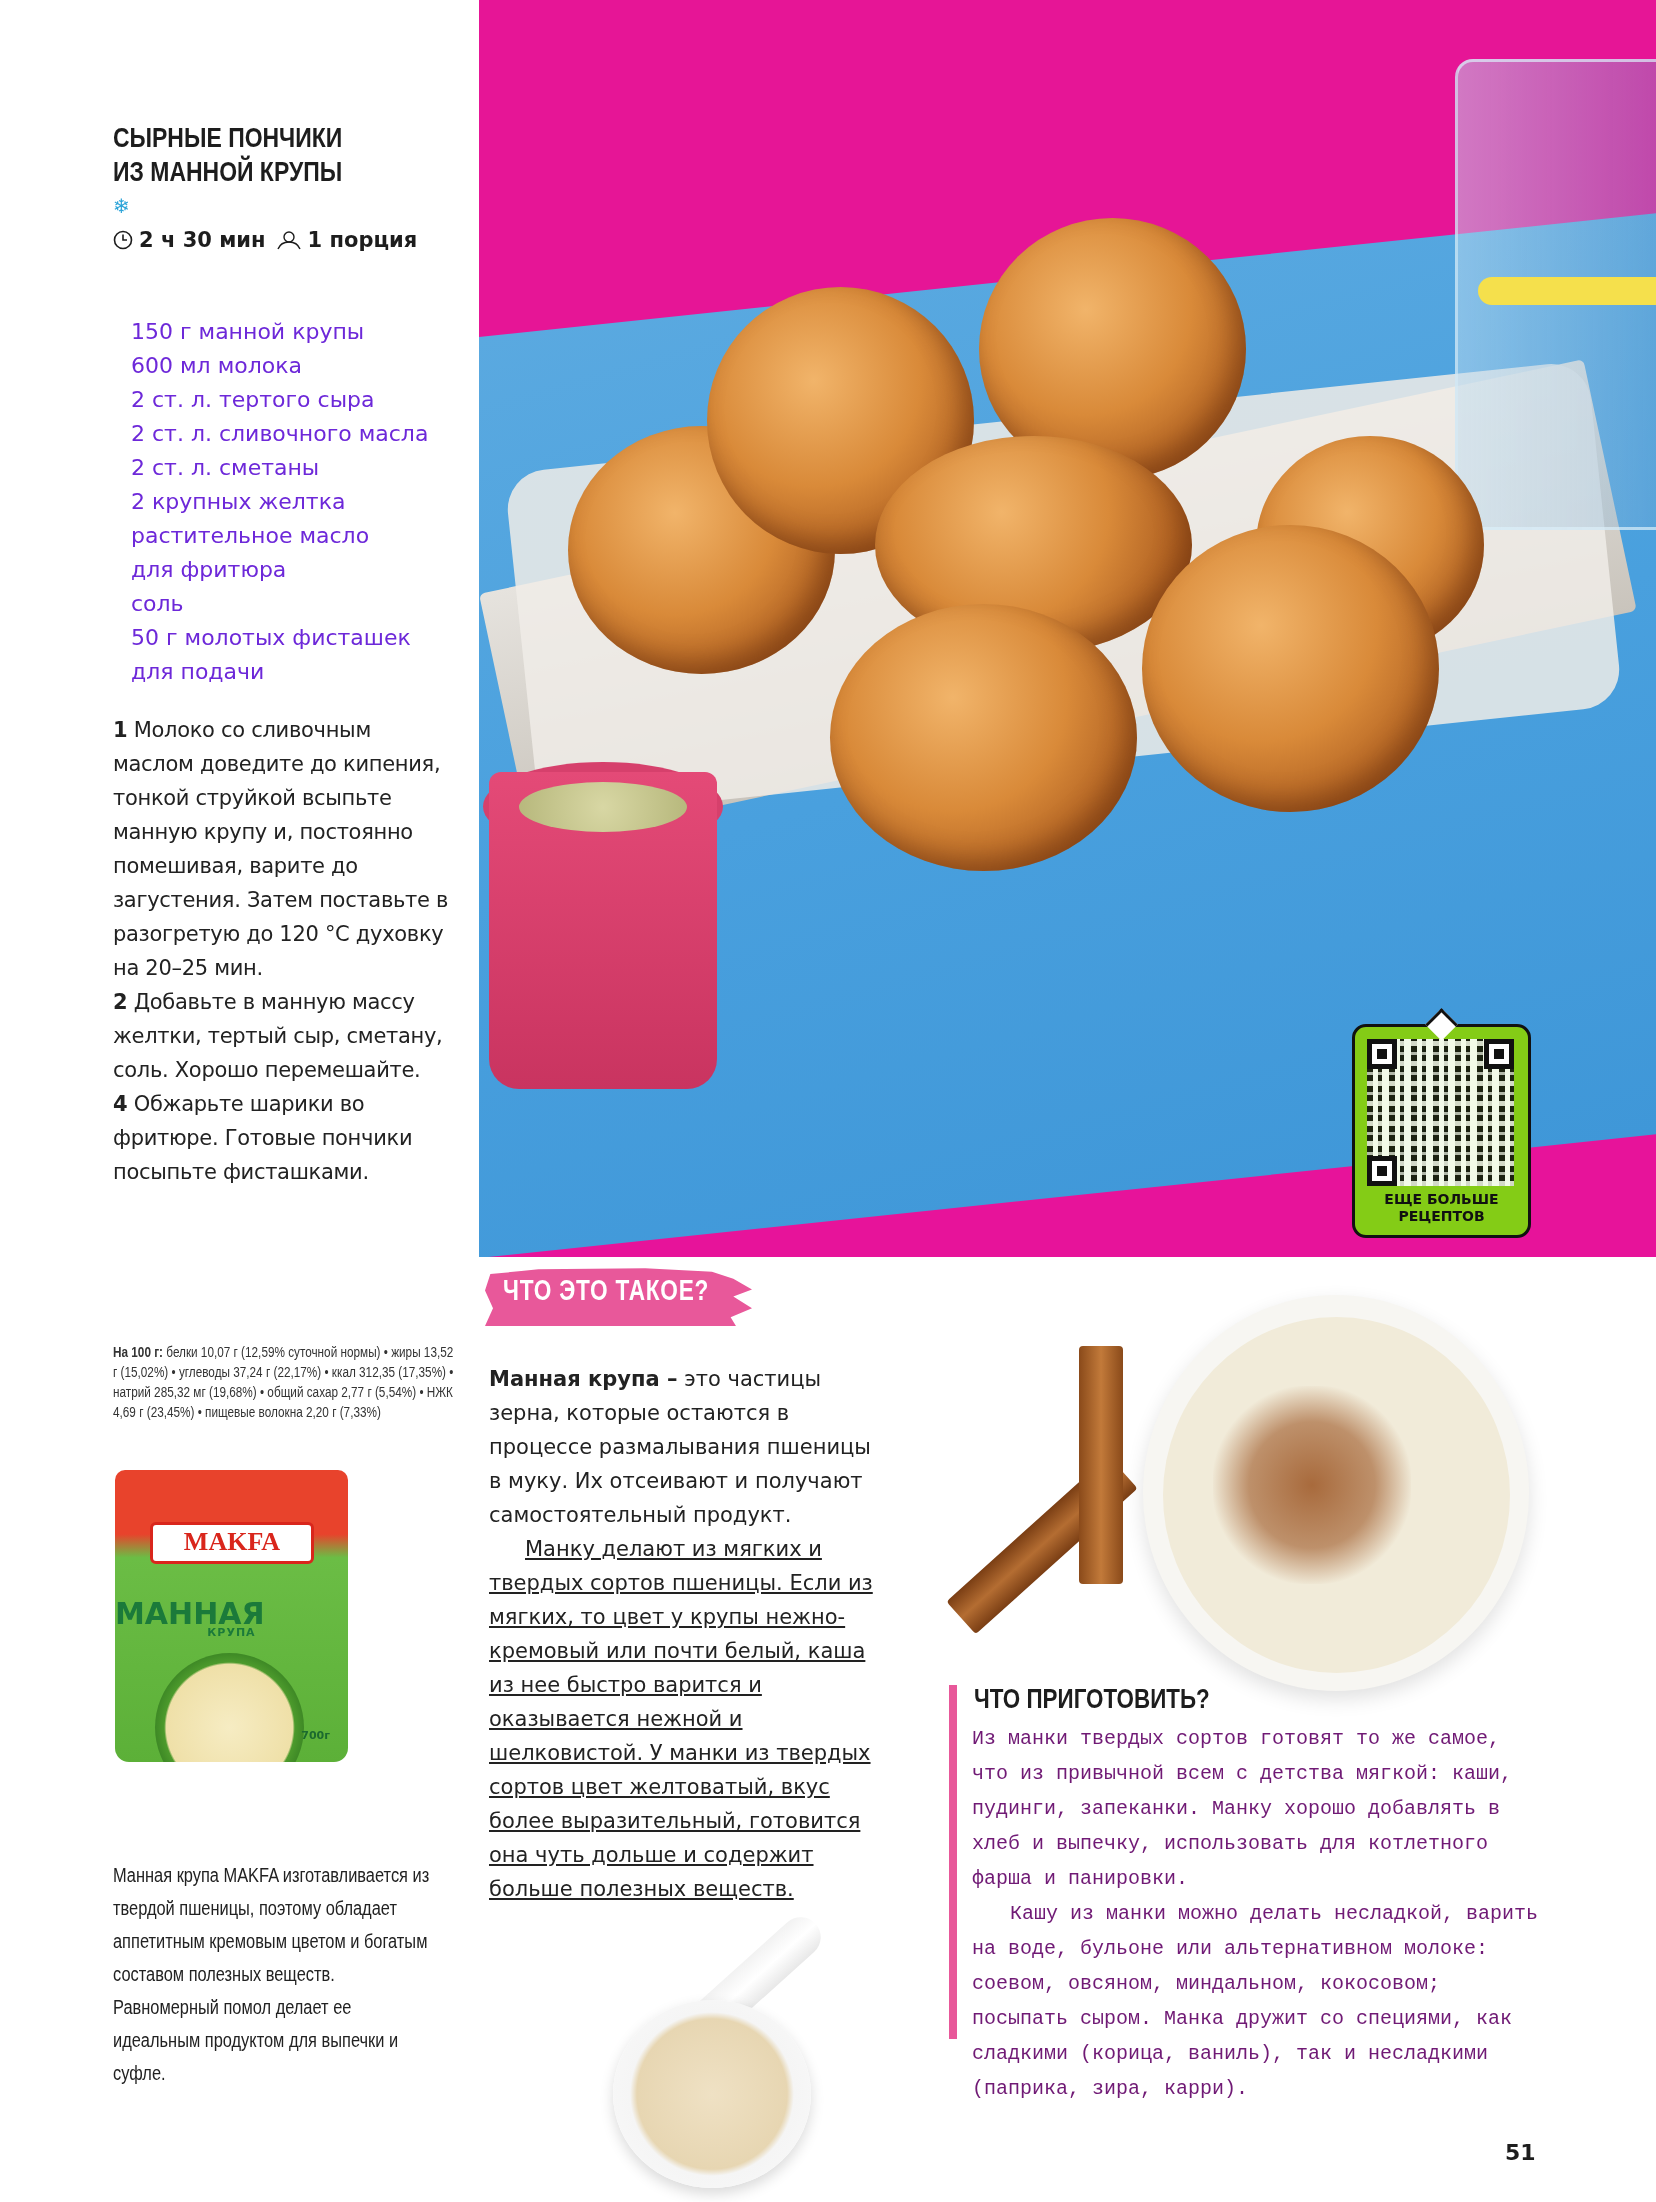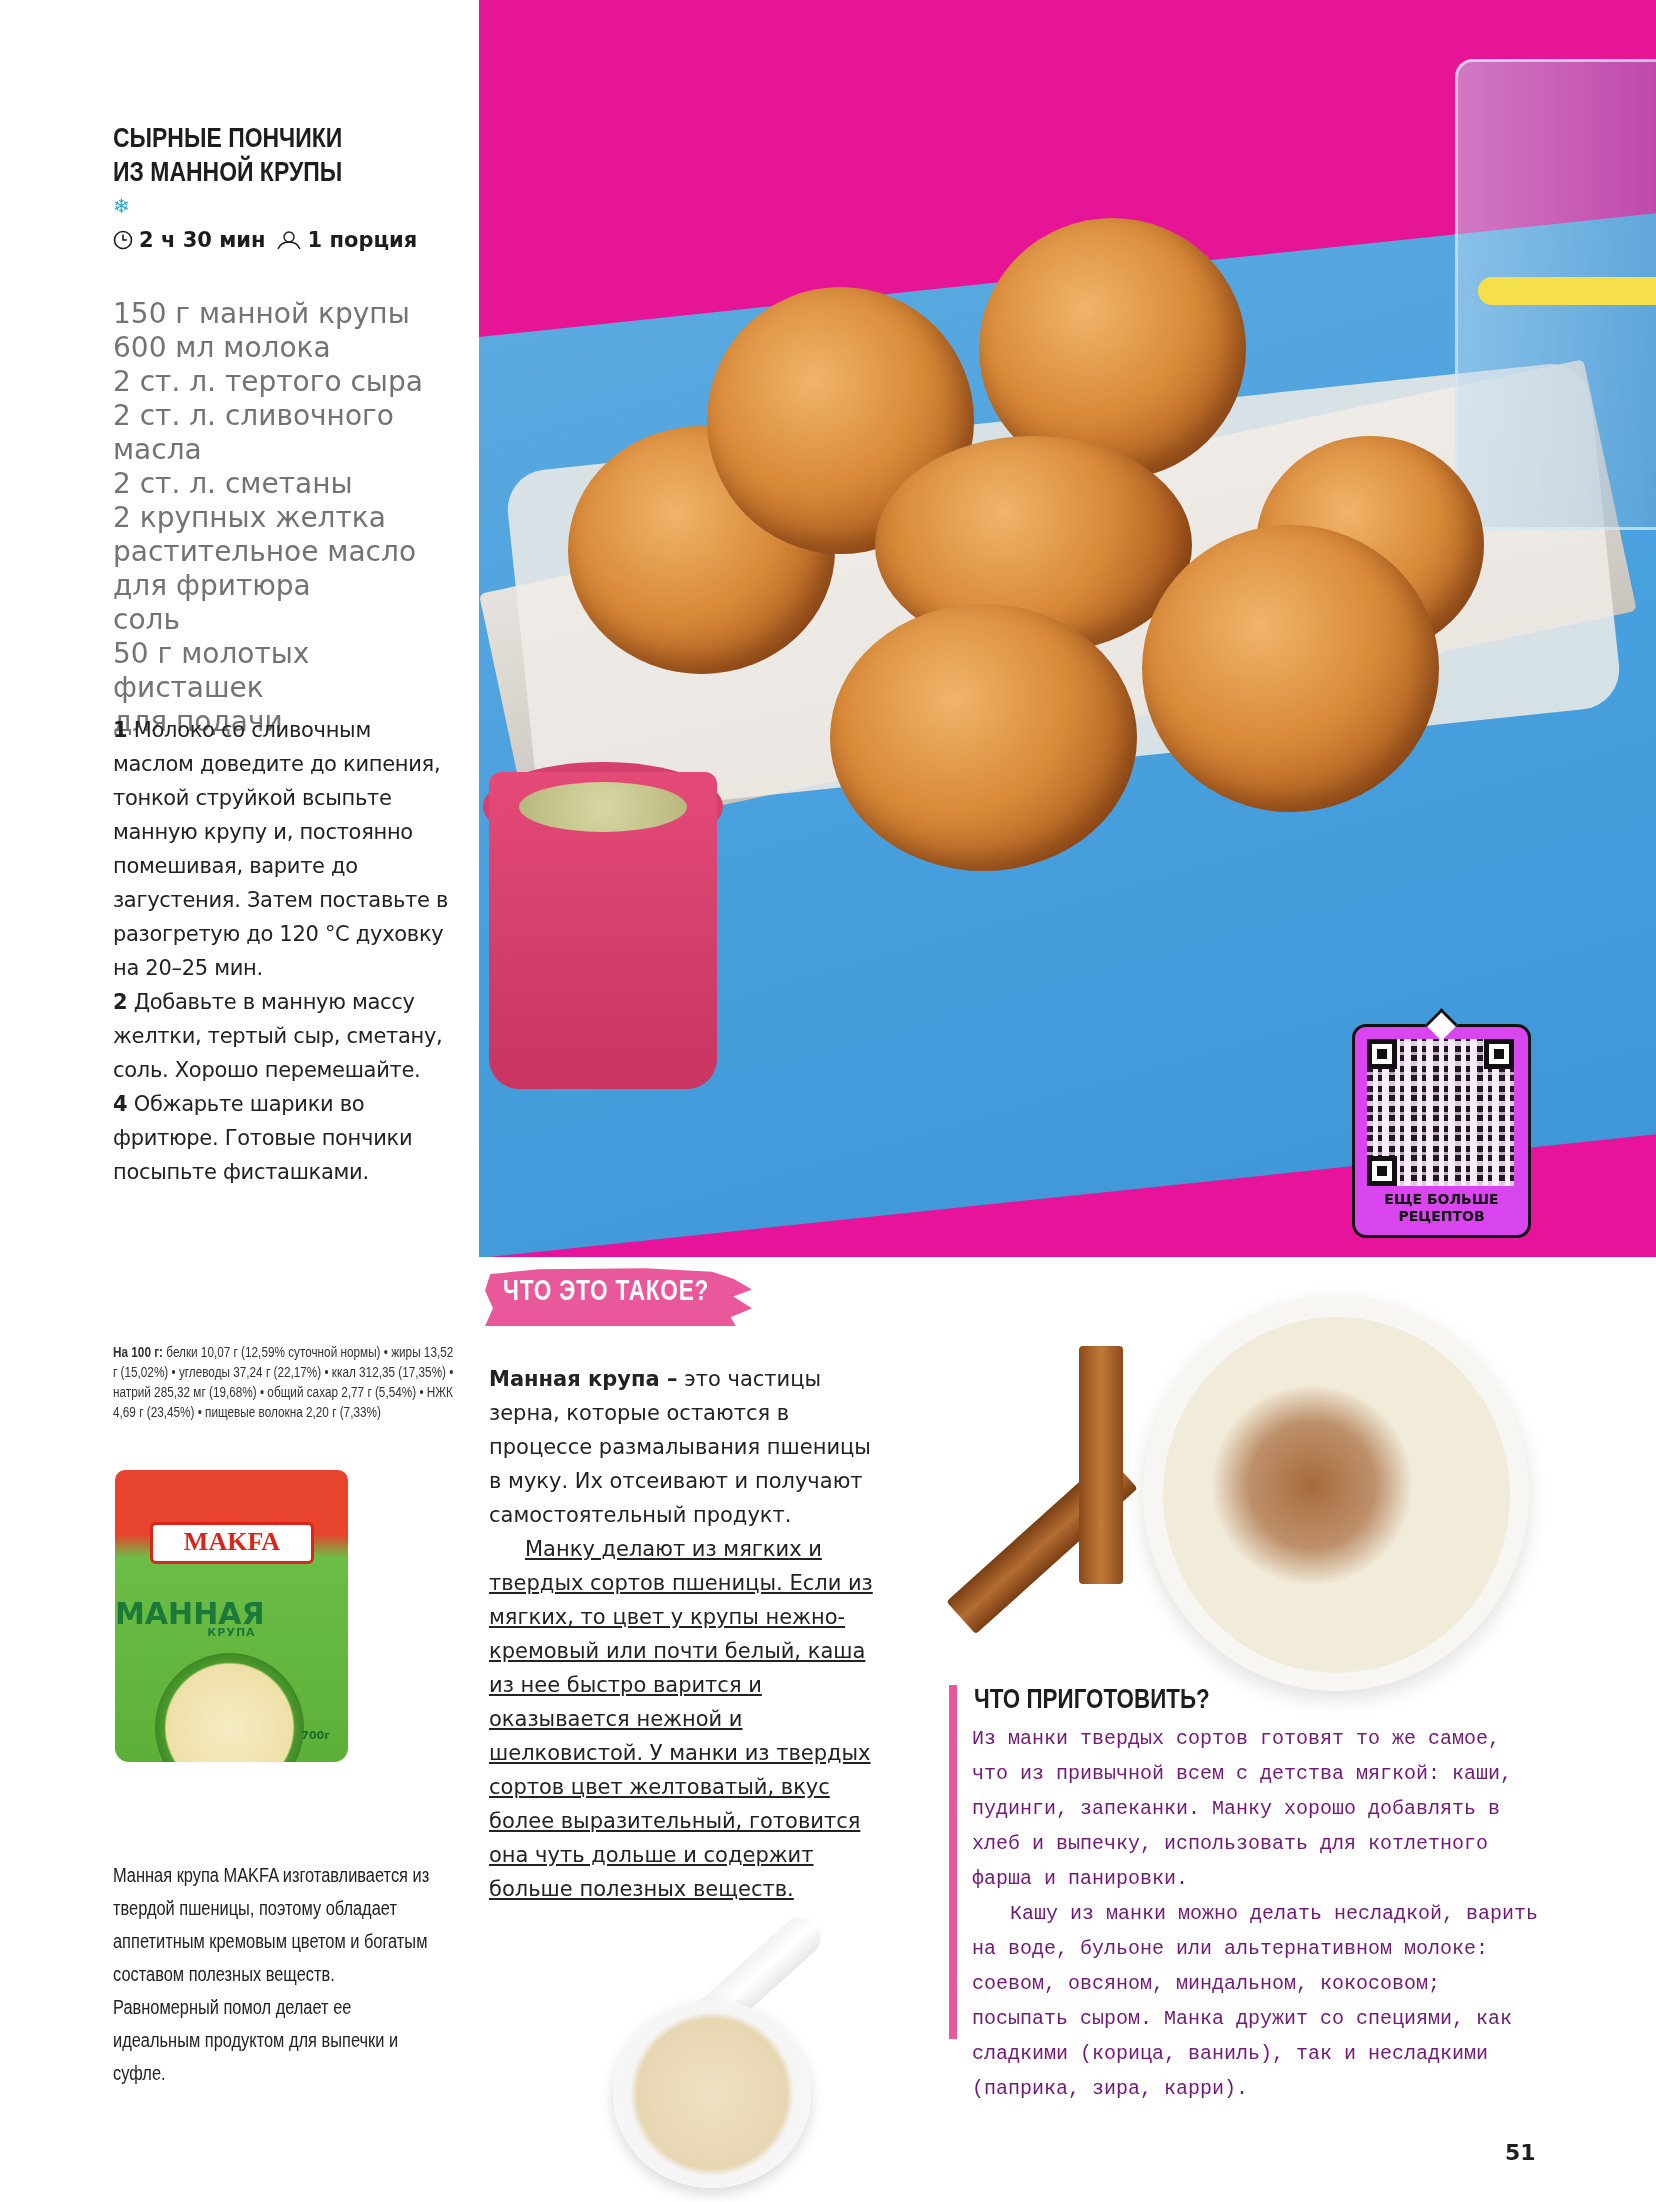--- a/index.html
+++ b/index.html
@@ -3,21 +3,21 @@
 <meta charset="utf-8">
 <style>
   html,body{margin:0;padding:0;background:#fff;}
   body{width:1656px;height:2203px;position:relative;overflow:hidden;font-family:"DejaVu Sans",sans-serif;color:#222;}
   .abs{position:absolute;}
   
   #title{left:113px;top:121px;width:356px;font-family:"Liberation Sans",sans-serif;font-weight:700;font-size:28px;line-height:34px;letter-spacing:0px;transform:scaleX(0.82);transform-origin:left top;text-transform:uppercase;color:#1d1d1d;}
   #snow{left:113px;top:194px;font-size:20px;color:#2aa3d8;}
   #meta{left:113px;top:228px;font-size:21px;font-weight:700;display:flex;align-items:center;gap:6px;color:#1d1d1d;}
   #meta svg{display:block;}
-  #ingredients{left:113px;top:297px;width:337px;font-size:28px;line-height:34px;color:#737373;list-style:none;margin:0;padding:0;}
+  #ingredients{left:113px;top:297px;width:337px;font-size:22px;line-height:34px;color:#6d28d9;list-style:none;margin:18px;padding:0;}
   #steps{left:113px;top:713px;width:337px;font-size:21px;line-height:34px;color:#222;letter-spacing:-0.3px;}
   #steps p{margin:0;}
   #steps b{font-weight:700;}
   #nutrition{left:113px;top:1342px;width:342px;font-family:"Liberation Sans",sans-serif;font-size:14px;line-height:20px;color:#333;transform:scaleX(0.84);transform-origin:left top;width:406px;}
   #nutrition b{font-weight:700;}
   
   #pack{left:115px;top:1470px;width:233px;height:292px;border-radius:10px 10px 14px 14px;background:linear-gradient(180deg,#e8432c 0%,#e8432c 22%,#6bbd45 30%,#5cb038 100%);overflow:hidden;}
   #pack .logo{position:absolute;left:35px;top:52px;width:158px;height:36px;background:#fff;border-radius:6px;border:3px solid #d9261c;color:#d9261c;font-family:"Liberation Serif",serif;font-weight:700;font-size:26px;text-align:center;line-height:34px;}
   #pack .pname{position:absolute;left:0;width:100%;top:126px;text-align:left;color:#1b7a3a;font-weight:700;font-size:30px;}
   #pack .psub{position:absolute;left:0;width:100%;top:156px;text-align:center;color:#1b7a3a;font-weight:700;font-size:11px;letter-spacing:1px;}
@@ -30,21 +30,21 @@
   #photo .table{position:absolute;left:0;top:337px;width:100%;height:921px;background:linear-gradient(170deg,#5aa9e0 0%,#49a0de 50%,#3f97d8 100%);transform:skewY(-6deg);transform-origin:left top;}
   #photo .board{position:absolute;left:0;top:594px;width:1129px;height:257px;background:linear-gradient(180deg,#e6e3de,#c9c4bc);transform:rotate(-12deg);transform-origin:left top;border-radius:6px;}
   #photo .paper{position:absolute;left:40px;top:416px;width:1089px;height:347px;background:rgba(240,236,232,0.85);transform:rotate(-6deg);border-radius:40px;}
   .ball{position:absolute;border-radius:50%;background:radial-gradient(circle at 40% 35%,#f1b46a 0%,#d98a39 45%,#a8591d 80%,#7a3c12 100%);box-shadow:inset -10px -12px 24px rgba(90,40,10,.45);}
   #photo .glass{position:absolute;right:0;top:59px;width:198px;height:465px;background:linear-gradient(90deg,rgba(190,220,240,.5),rgba(120,170,210,.35));border-radius:18px 0 0 18px;border:3px solid rgba(220,240,250,.7);border-right:none;}
   #photo .lemon{position:absolute;right:0;top:277px;width:178px;height:28px;background:#f5e04c;border-radius:14px 0 0 14px;}
   #photo .cup{position:absolute;left:10px;top:772px;width:228px;height:317px;background:linear-gradient(180deg,#e44a77,#c93460);border-radius:12px 12px 30px 30px;}
   #photo .cup-top{position:absolute;left:4px;top:762px;width:240px;height:89px;border-radius:50%;background:#d6406c;}
   #photo .cup-fill{position:absolute;left:40px;top:782px;width:168px;height:50px;border-radius:50%;background:radial-gradient(circle,#d8d7a4,#b6b77b);}
   
-  #qr{left:1352px;top:1024px;width:173px;height:208px;background:#d946ef;border:3px solid #111;border-radius:14px;}
+  #qr{left:1352px;top:1024px;width:173px;height:208px;background:#84cc16;border:3px solid #111;border-radius:14px;}
   #qr:before{content:"";position:absolute;left:75px;top:-14px;width:20px;height:20px;background:#fff;border-left:3px solid #111;border-top:3px solid #111;transform:rotate(45deg);}
   #qr .code{position:absolute;left:12px;top:12px;width:147px;height:147px;background:
     repeating-linear-gradient(90deg,#111 0 6px,#fff 6px 11px,#111 11px 15px,#fff 15px 22px),
     #fff;opacity:.9;}
   #qr .code:after{content:"";position:absolute;inset:0;background:repeating-linear-gradient(0deg,rgba(255,255,255,.85) 0 5px,transparent 5px 11px,rgba(255,255,255,.7) 11px 14px,transparent 14px 20px);}
   #qr .finder{position:absolute;width:30px;height:30px;border:5px solid #111;background:#fff;box-sizing:border-box;z-index:2;}
   #qr .finder:after{content:"";position:absolute;left:5px;top:5px;width:10px;height:10px;background:#111;}
   #qr .label{position:absolute;left:0;width:100%;top:164px;text-align:center;font-weight:700;font-size:14px;line-height:17px;color:#111;}
   
   #brush{left:485px;top:1267px;width:267px;height:59px;background:#e8589a;clip-path:polygon(2% 12%,20% 4%,60% 2%,85% 8%,93% 20%,100% 38%,93% 50%,100% 70%,92% 85%,94% 100%,0 100%,3% 70%,0 40%);}

